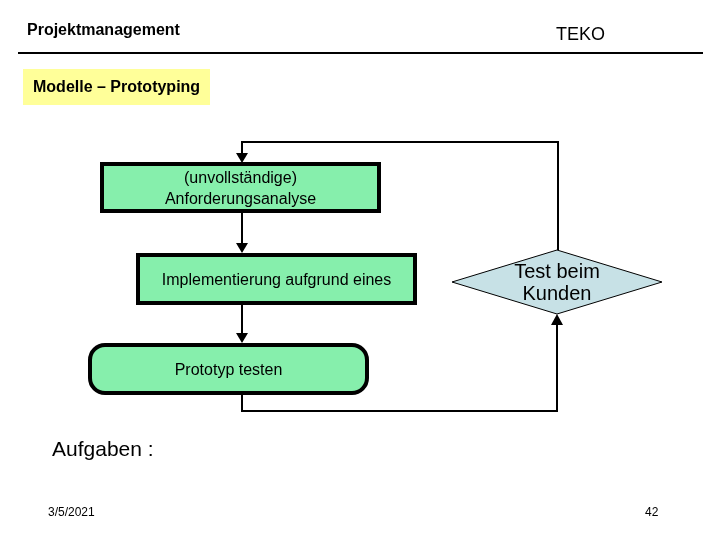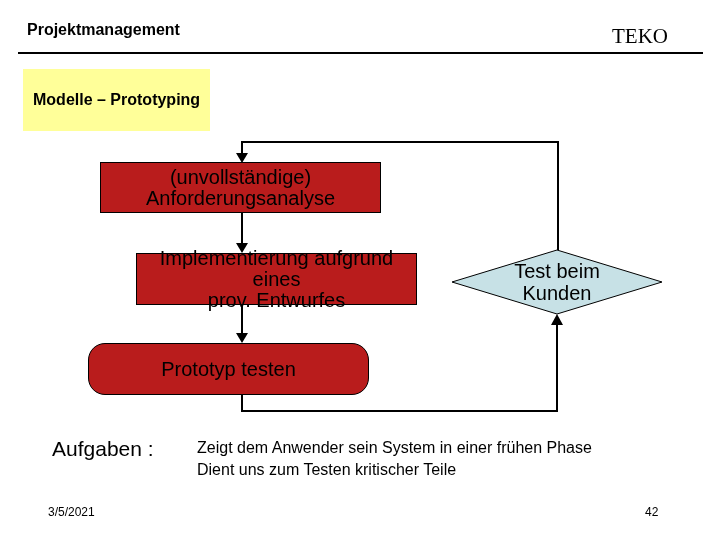--- a/index.html
+++ b/index.html
@@ -14,52 +14,51 @@
   }
   .abs { position: absolute; }
 
   
   .header-title {
     left: 27px; top: 21px;
     font-size: 16px; font-weight: bold;
     white-space: nowrap;
   }
   .header-org {
-    left: 612px; top: 24px;
-    font-size: 21px; font-weight: normal;
+    left: 556px; top: 24px;
+    font-size: 18px; font-weight: normal;
     white-space: nowrap;
-    font-family: Liberation Serif, serif;
   }
   .header-rule {
     left: 18px; top: 52px;
     width: 685px; height: 2px;
     background: #000000;
   }
 
   
   .slide-title {
     left: 23px; top: 69px;
     height: 30px; line-height: 30px;
-    padding: 16px 10px;
+    padding: 3px 10px;
     background: #ffff99;
     font-size: 16px; font-weight: bold;
     white-space: nowrap;
   }
 
   
   .flow-box {
-    background: #b91c1c;
-    border: 1px solid #000000;
+    background: #86efac;
+    border: 4px solid #000000;
     box-sizing: border-box;
     display: flex;
     flex-direction: column;
     align-items: center;
     justify-content: center;
     text-align: center;
-    font-size: 20px;
+    font-size: 16px;
     line-height: 21px;
   }
   #box-analysis        { left: 100px; top: 162px; width: 281px; height: 51px; }
   #box-implementation  { left: 100px; top: 253px; width: 281px; height: 52px; margin-left: 36px; }
   #box-test-prototype  { left: 88px; top: 343px; width: 281px; height: 52px; border-radius: 17px; }
 
   
   .diamond-label {
     left: 477px; top: 260px; width: 160px;
     text-align: center;
@@ -115,34 +114,29 @@
     <polygon points="557,250 662,282 557,314 452,282" fill="#c7e1e6" stroke="#000000" stroke-width="1"></polygon>
   </svg>
 
   <div id="box-analysis" class="abs flow-box">
     <div>(unvollständige)</div>
     <div>Anforderungsanalyse</div>
   </div>
 
   <div id="box-implementation" class="abs flow-box">
     <div>Implementierung aufgrund eines</div>
-    <div>prov. Entwurfes</div>
   </div>
 
   <div id="box-test-prototype" class="abs flow-box">
     <div>Prototyp testen</div>
   </div>
 
   <div class="abs diamond-label">
     <div>Test beim</div>
     <div>Kunden</div>
   </div>
 
   <div class="abs notes-label">Aufgaben :</div>
-  <div class="abs notes-body">
-    <div>Zeigt dem Anwender sein System in einer frühen Phase</div>
-    <div>Dient uns zum Testen kritischer Teile</div>
-  </div>
 
   <div class="abs footer-date">3/5/2021</div>
   <div class="abs footer-page">42</div>
 
 </div>
 
 </body></html>

